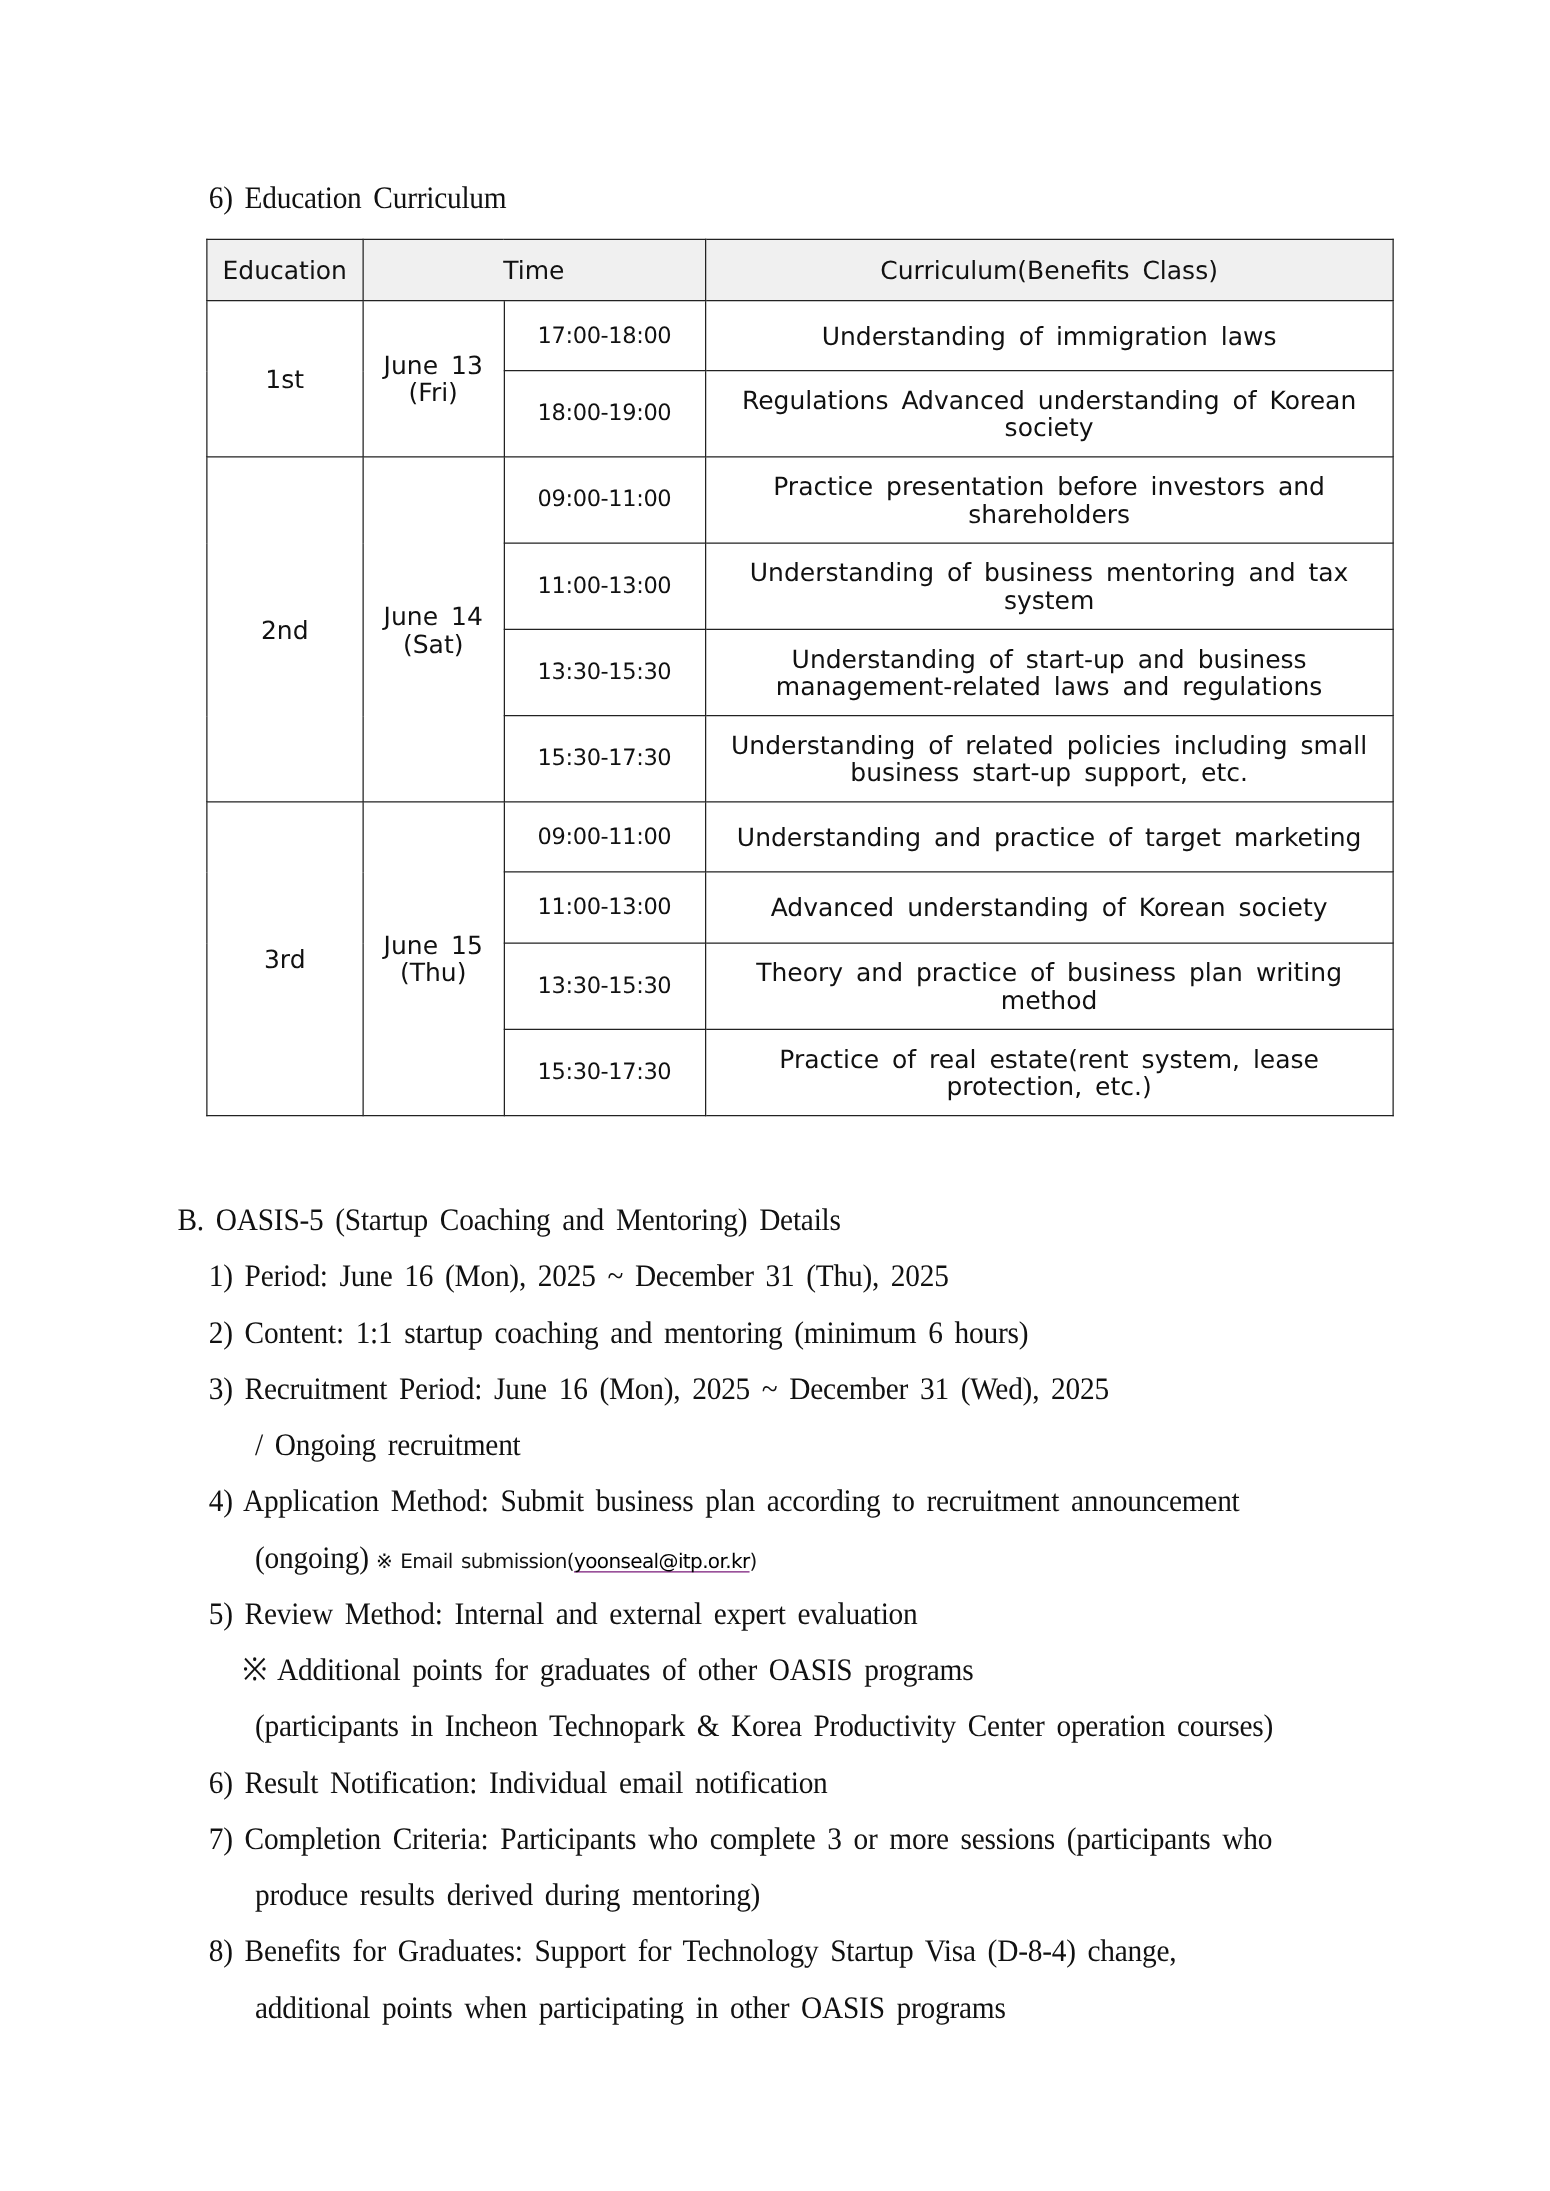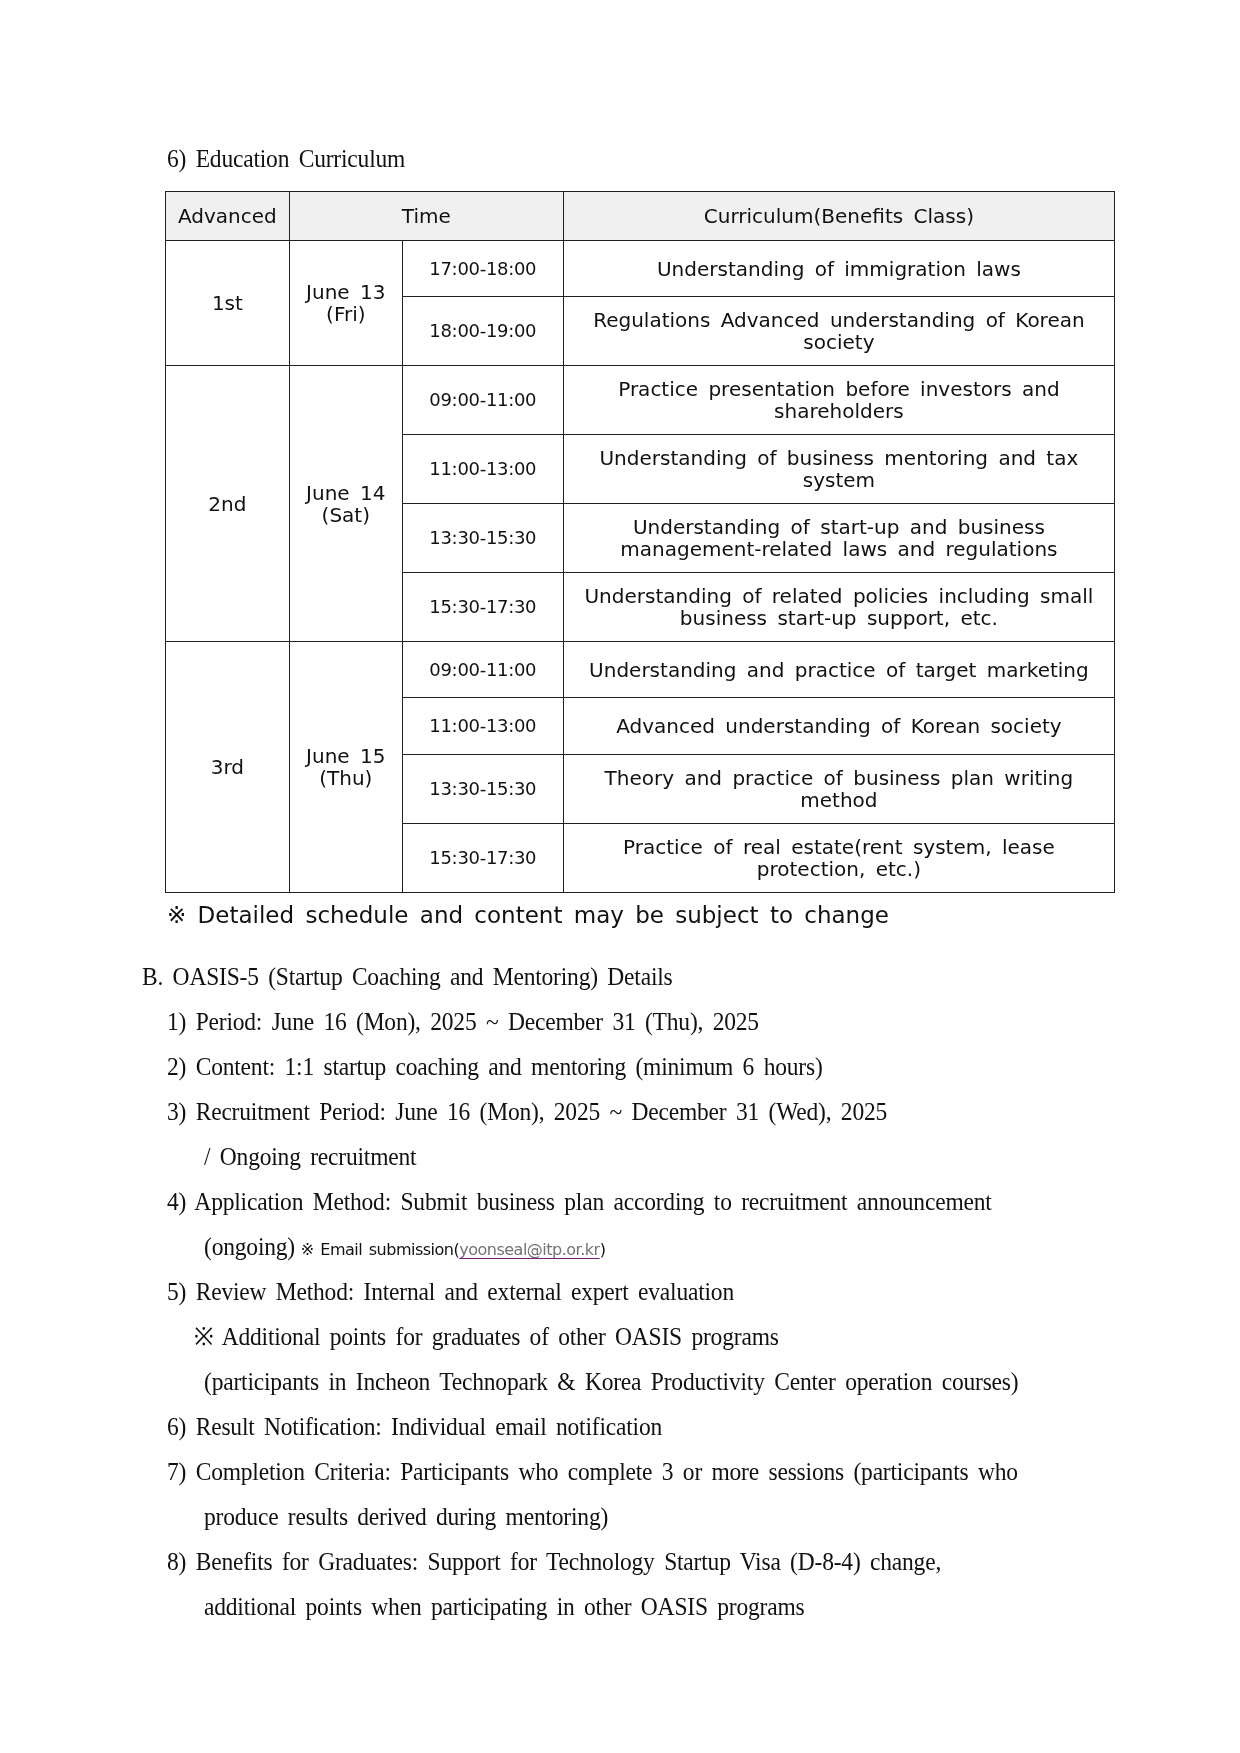--- a/index.html
+++ b/index.html
@@ -71,37 +71,37 @@
       word-spacing: 4px;
       line-height: 30px;
     }
     .email-part {
       font-family: "DejaVu Sans", "Liberation Sans", sans-serif;
       font-size: 16px;
       letter-spacing: -0.5px;
       word-spacing: 2px;
     }
     .email-link {
-      color: #737373;
+      color: #000000;
       text-decoration: underline;
       text-decoration-color: #7a1a7a;
       text-underline-offset: 3px;
     }
   </style>
 </head>
 <body>
 
 <div class="page">
 
   <div id="section-title" class="line serif">6) Education Curriculum</div>
 
   <table class="curriculum">
     <thead>
       <tr>
-        <th class="col-div">Advanced</th>
+        <th class="col-div">Education</th>
         <th colspan="2">Time</th>
         <th>Curriculum(Benefits Class)</th>
       </tr>
     </thead>
     <tbody>
 
       <tr style="height:56px">
         <td rowspan="2" class="col-div">1st</td>
         <td rowspan="2" class="col-date">
           <span>June 13</span><br>
@@ -154,21 +154,20 @@
         <td class="col-time time-cell">13:30-15:30</td>
         <td>Theory and practice of business plan writing method</td>
       </tr>
       <tr style="height:69px">
         <td class="col-time time-cell">15:30-17:30</td>
         <td>Practice of real estate(rent system, lease protection, etc.)</td>
       </tr>
     </tbody>
   </table>
 
-  <div class="note-line">※ Detailed schedule and content may be subject to change</div>
 
   <div class="line serif" style="left:142px; top:962px;">B. OASIS-5 (Startup Coaching and Mentoring) Details</div>
 
   <div class="line serif" style="left:167px; top:1007px;">1) Period: June 16 (Mon), 2025 ~ December 31 (Thu), 2025</div>
   <div class="line serif" style="left:167px; top:1052px;">2) Content: 1:1 startup coaching and mentoring (minimum 6 hours)</div>
   <div class="line serif" style="left:167px; top:1097px;">3) Recruitment Period: June 16 (Mon), 2025 ~ December 31 (Wed), 2025</div>
   <div class="line serif" style="left:204px; top:1142px;">/ Ongoing recruitment</div>
   <div class="line serif" style="left:167px; top:1187px;">4) Application Method: Submit business plan according to recruitment announcement</div>
 
   <div class="line" style="left:204px; top:1232px; white-space:nowrap;">

